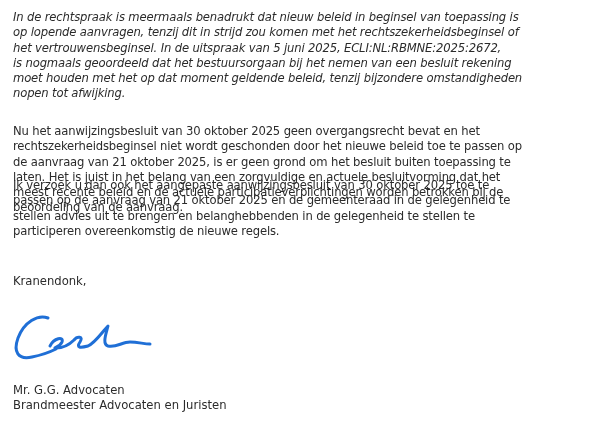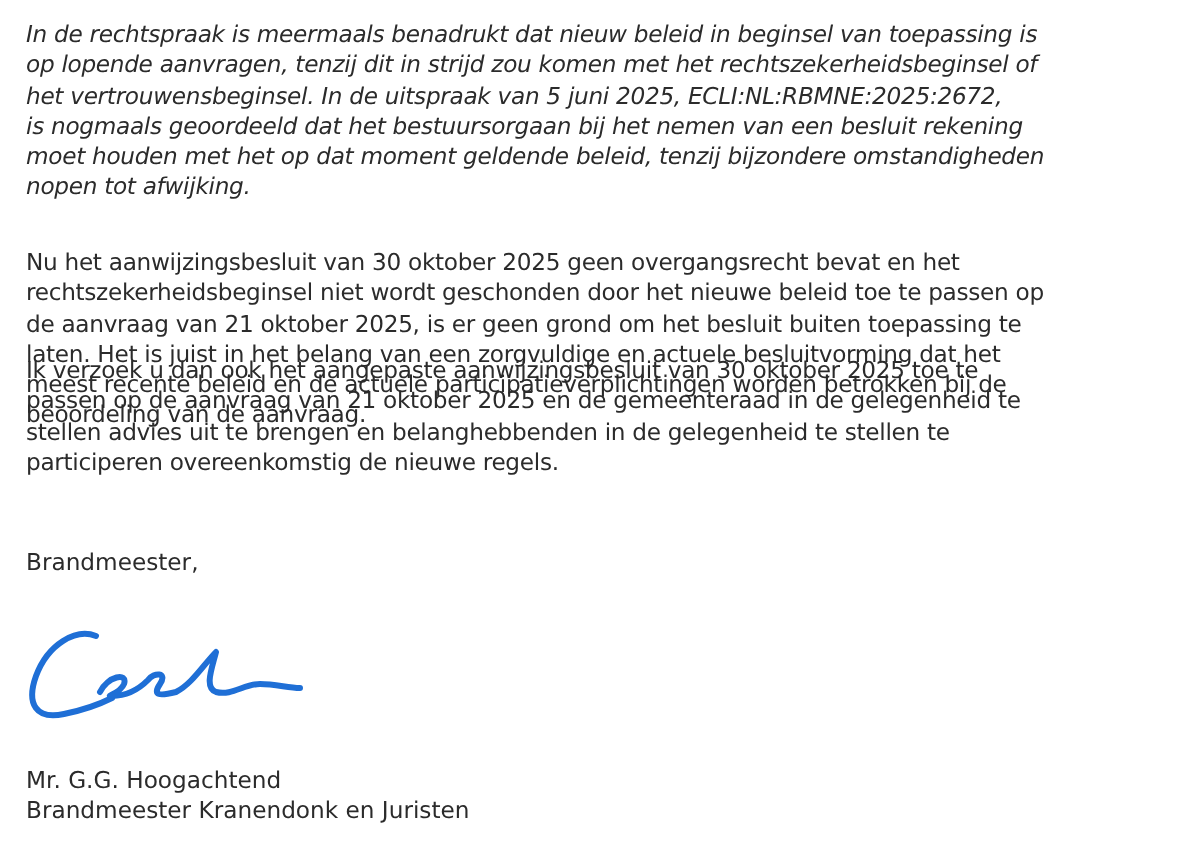--- a/index.html
+++ b/index.html
@@ -34,26 +34,26 @@
   <p class="para p2">Nu het aanwijzingsbesluit van 30 oktober 2025 geen overgangsrecht bevat en het
 rechtszekerheidsbeginsel niet wordt geschonden door het nieuwe beleid toe te passen op
 de aanvraag van 21 oktober 2025, is er geen grond om het besluit buiten toepassing te
 laten. Het is juist in het belang van een zorgvuldige en actuele besluitvorming dat het
 meest recente beleid en de actuele participatieverplichtingen worden betrokken bij de
 beoordeling van de aanvraag.</p>
   <p class="para p3">Ik verzoek u dan ook het aangepaste aanwijzingsbesluit van 30 oktober 2025 toe te
 passen op de aanvraag van 21 oktober 2025 en de gemeenteraad in de gelegenheid te
 stellen advies uit te brengen en belanghebbenden in de gelegenheid te stellen te
 participeren overeenkomstig de nieuwe regels.</p>
-  <div class="closing">Brandmeester,</div>
+  <div class="closing">Kranendonk,</div>
 </div>
 
 <svg class="signature" viewBox="0 0 150 52">
   <path d="M38 6 C 28 2, 14 10, 8 26 C 3 40, 8 48, 22 45 C 32 43, 40 40, 46 37" fill="none" stroke="#1f6fd6" stroke-width="3" stroke-linecap="round"></path>
   <path d="M40 34 C 44 26, 54 24, 52 30 C 50 35, 42 36, 46 36 C 54 36, 60 32, 64 28 C 67 24, 74 24, 70 30 C 66 36, 70 36, 78 34 C 86 30, 92 20, 98 14 C 96 22, 92 32, 98 34 C 106 36, 112 30, 120 30 C 128 30, 134 32, 140 32" fill="none" stroke="#1f6fd6" stroke-width="3" stroke-linecap="round" stroke-linejoin="round"></path>
 </svg>
 
 <div class="letter" style="top:0;">
   <div class="signer">
-    <div>Mr. G.G. Hoogachtend</div>
-    <div>Brandmeester Kranendonk en Juristen</div>
+    <div>Mr. G.G. Advocaten</div>
+    <div>Brandmeester Advocaten en Juristen</div>
   </div>
 </div>
 
 </body></html>

